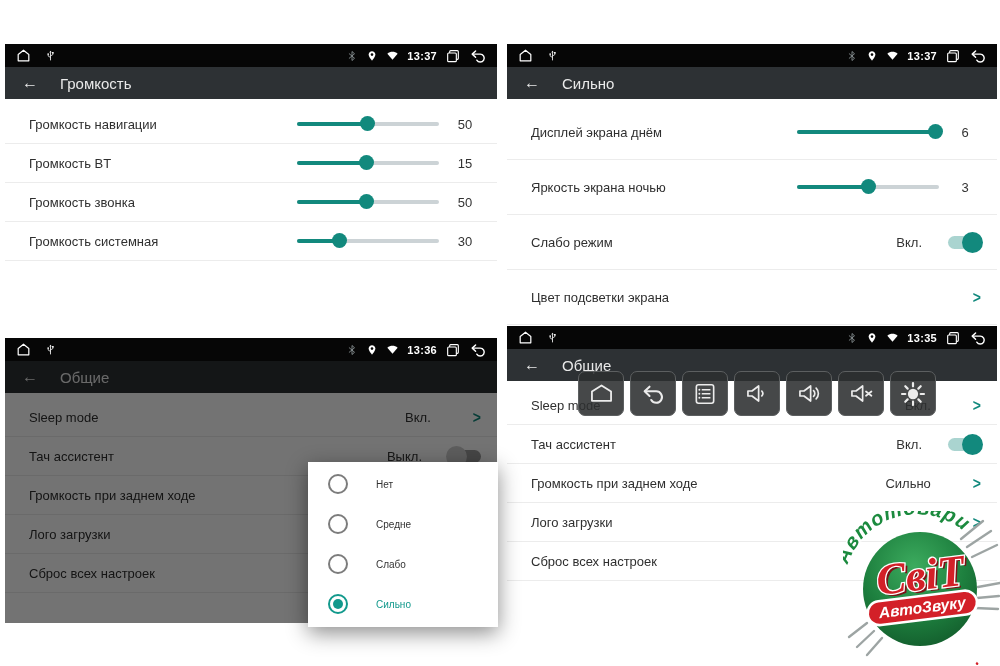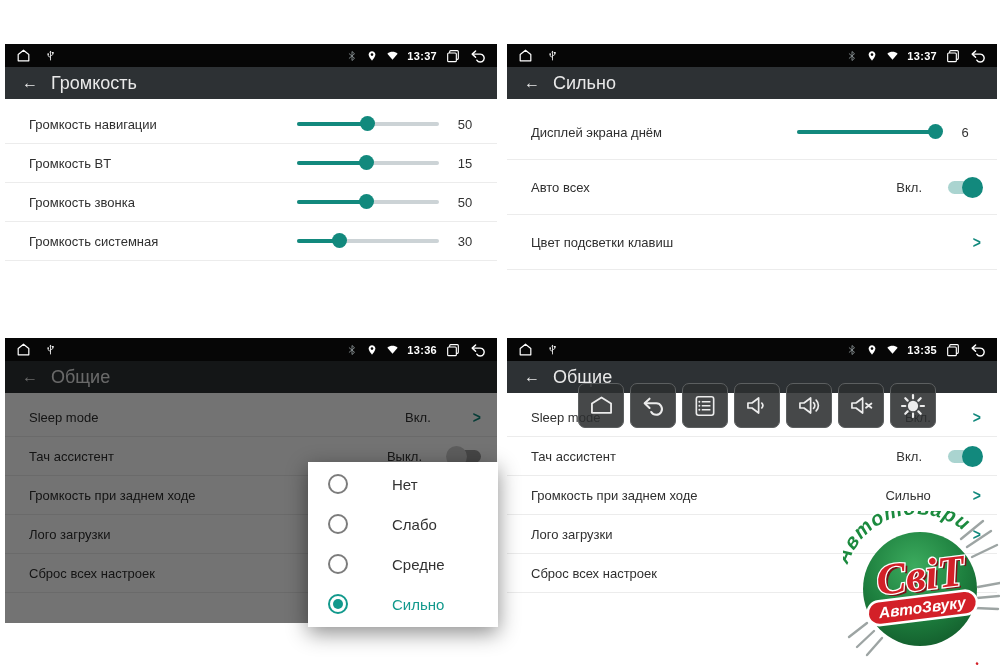--- a/index.html
+++ b/index.html
@@ -2,31 +2,31 @@
 <html style="--accent: #12897d;"><head>
 <meta charset="utf-8">
 <style>
   html,body{margin:0;padding:0}
   body{width:1000px;height:666px;background:#fff;position:relative;overflow:hidden;
        font-family:"Liberation Sans",sans-serif;-webkit-font-smoothing:antialiased}
   .panel{position:absolute;background:#fff}
   #p1{left:5px;top:44px;width:492px;height:266px}
   #p2{left:507px;top:44px;width:490px;height:276px}
   #p3{left:5px;top:338px;width:492px;height:285px}
-  #p4{left:507px;top:338px;width:490px;height:300px}
+  #p4{left:507px;top:326px;width:490px;height:300px}
 
   
   .statusbar{height:23px;background:#060606;display:flex;align-items:center;padding:0 10px;gap:12px;position:relative;z-index:6}
   .sb-right{margin-left:auto;display:flex;align-items:center;gap:8px}
   .sb-time{color:#fff;font-size:11px;font-weight:bold;letter-spacing:.3px}
   .sb-ic{display:block}
   .c-white{color:#fff}.c-dim{color:#8f979a}
 
   
-  .appbar{height:32px;background:#2d3134;display:flex;align-items:center;gap:13px;padding:0 17px;color:#e9e9e9;font-size:18px}
+  .appbar{height:32px;background:#2d3134;display:flex;align-items:center;gap:22px;padding:0 17px;color:#e9e9e9;font-size:15px}
   .back-arrow{font-size:16px;color:#e9e9e9;line-height:1}
   .back-arrow::before{content:"\2190"}
 
   
   .content{padding-top:6px}
   .row{display:flex;align-items:center;padding:0 16px 0 24px;border-bottom:1px solid #ececec;
        font-size:13px;color:#2f2f2f}
   .row .lbl{flex:1}
   .vrow{height:38px}
   .drow{height:54px}
@@ -54,21 +54,21 @@
   .chev::after{content:">"}
 
   
   .scrim{position:absolute;left:0;top:23px;right:0;bottom:0;background:rgba(0,0,0,.55);z-index:5}
 
   
   .popup{position:absolute;left:308px;top:462px;width:190px;height:163px;background:#fff;z-index:30;
          box-shadow:0 6px 20px rgba(0,0,0,.45);padding-top:2px}
   .opt{height:40px;display:flex;align-items:center;padding-left:20px}
   .radio{width:16px;height:16px;border-radius:50%;border:2px solid #7c7c7c;position:relative;flex:none}
-  .opt .olbl{margin-left:44px;font-size:15px;color:#333}
+  .opt .olbl{margin-left:28px;font-size:10px;color:#333}
   .opt.sel .radio{border-color:#12998c}
   .opt.sel .radio::after{content:"";position:absolute;left:3px;top:3px;width:10px;height:10px;border-radius:50%;background:#12998c}
   .opt.sel .olbl{color:#12998c}
 
   
   .toolbar{position:absolute;left:71px;top:45px;display:flex;gap:6px;z-index:8}
   .tbtn{width:44px;height:43px;background:rgba(44,47,48,.88);border:1px solid #5c5f60;border-radius:7px;
         display:flex;align-items:center;justify-content:center;color:#ececec}
 
   
@@ -244,28 +244,37 @@
     <div class="row drow">
       <span class="lbl">Дисплей экрана днём</span>
       <div class="slider" style="--pct: 98%;">
           <div class="track"></div>
           <div class="fill"></div>
           <div class="thumb"></div>
         </div>
       <span class="val">6</span>
     </div>
     <div class="row drow">
-      <span class="lbl">Авто всех</span>
+      <span class="lbl">Яркость экрана ночью</span>
+      <div class="slider" style="--pct: 51%;">
+          <div class="track"></div>
+          <div class="fill"></div>
+          <div class="thumb"></div>
+        </div>
+      <span class="val">3</span>
+    </div>
+    <div class="row drow">
+      <span class="lbl">Слабо режим</span>
       <span class="state pre-tog">Вкл.</span>
       <div class="toggle on">
           <div class="knob"></div>
         </div>
     </div>
     <div class="row drow">
-      <span class="lbl">Цвет подсветки клавиш</span>
+      <span class="lbl">Цвет подсветки экрана</span>
       <span class="chev"></span>
     </div>
   </div>
 </div>
 
 <div class="panel" id="p3">
   <div class="statusbar">
     <svg class="sb-ic c-white" width="17" height="17">
         <use href="#i-home"></use>
       </svg>
@@ -321,25 +330,25 @@
   <div class="scrim"></div>
 </div>
 
 <div class="popup">
   <div class="opt">
     <span class="radio"></span>
     <span class="olbl">Нет</span>
   </div>
   <div class="opt">
     <span class="radio"></span>
-    <span class="olbl">Слабо</span>
+    <span class="olbl">Средне</span>
   </div>
   <div class="opt">
     <span class="radio"></span>
-    <span class="olbl">Средне</span>
+    <span class="olbl">Слабо</span>
   </div>
   <div class="opt sel">
     <span class="radio"></span>
     <span class="olbl">Сильно</span>
   </div>
 </div>
 
 <div class="panel" id="p4">
   <div class="statusbar">
     <svg class="sb-ic c-white" width="17" height="17">

